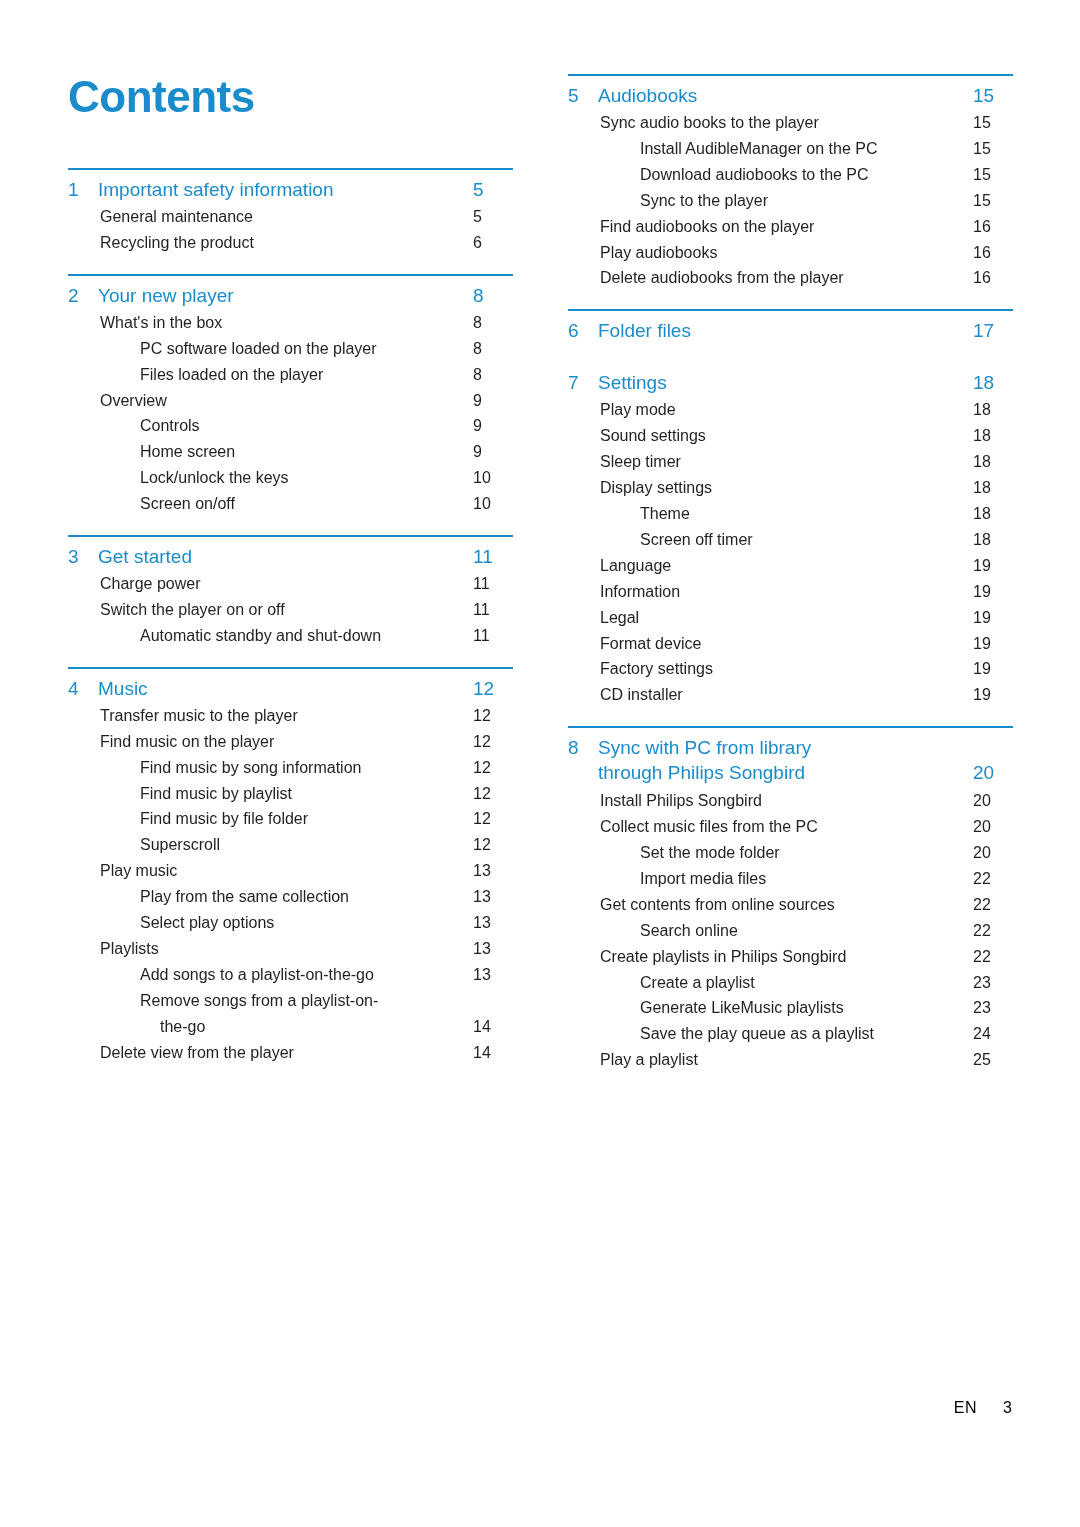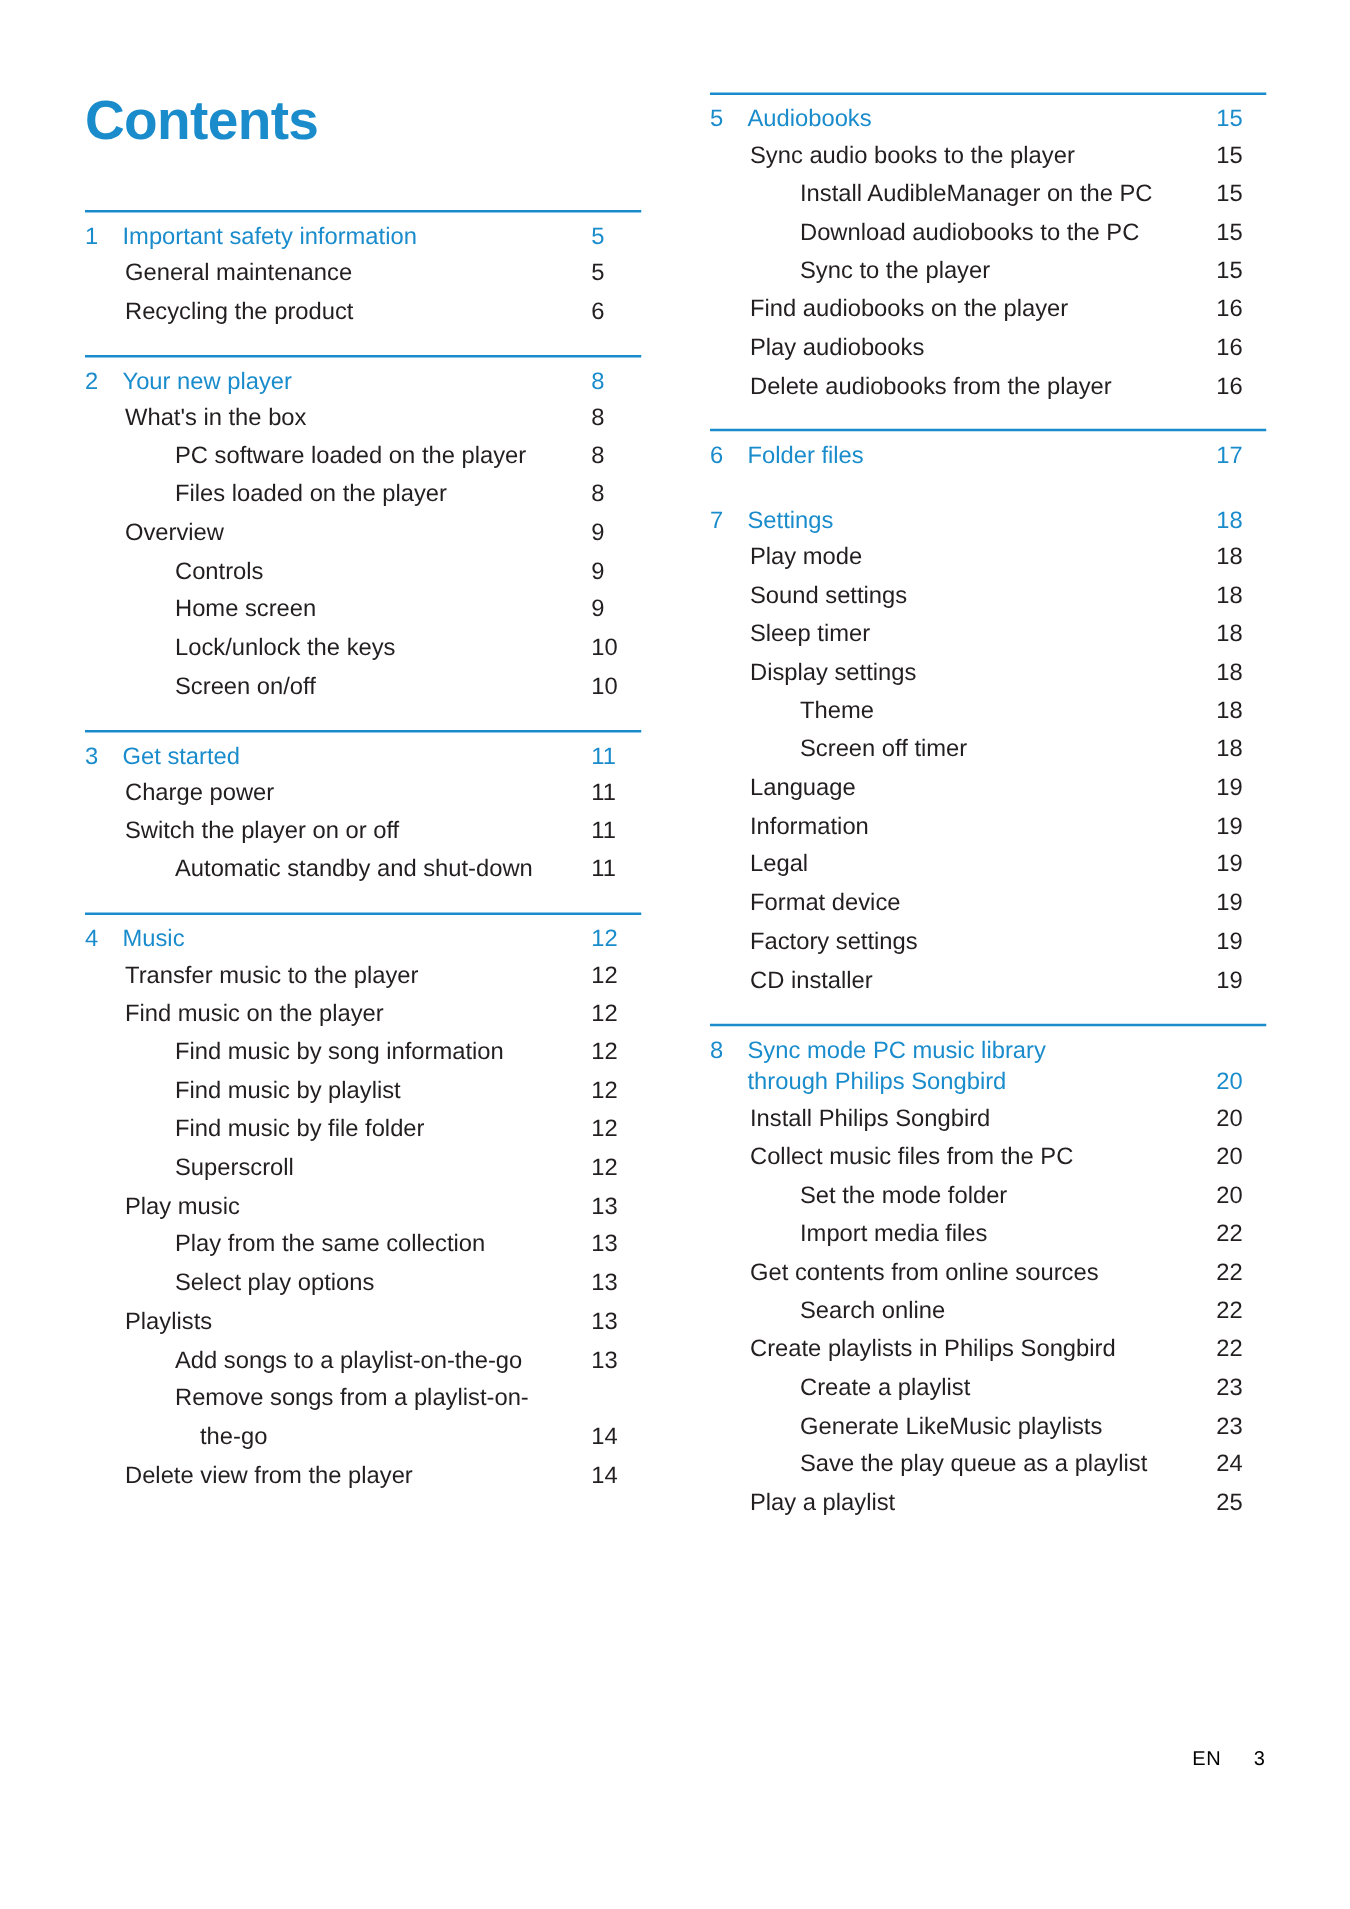--- a/index.html
+++ b/index.html
@@ -67,21 +67,21 @@
     font-size: 19px;
     color: #1a8ccc;
     padding-bottom: 4px;
     align-items: center;
   }
   .chapcont .chapnum { visibility: hidden; }
 
   .row {
     display: flex;
     align-items: baseline;
-    font-size: 19px;
+    font-size: 16px;
     color: #231f20;
     line-height: 1.62;
   }
   .row .txt { flex: 1 1 auto; }
   .row .pg  { flex: 0 0 40px; text-align: left; }
   .lvl1 .txt { padding-left: 32px; }
   .lvl2 .txt { padding-left: 72px; }
   .lvl3 .txt { padding-left: 92px; }
 
   .gap { height: 18px; }
@@ -334,21 +334,21 @@
         <span class="pg">19</span>
       </div>
       <div class="row lvl1">
         <span class="txt">CD installer</span>
         <span class="pg">19</span>
       </div>
       <div class="gap"></div>
       <div class="rule"></div>
       <div class="chapline">
         <span class="chapnum">8</span>
-        <span class="chaptitle">Sync mode PC music library</span>
+        <span class="chaptitle">Sync with PC from library</span>
         <span class="chappage"></span>
       </div>
       <div class="chapcont">
         <span class="chapnum">8</span>
         <span class="chaptitle">through Philips Songbird</span>
         <span class="chappage">20</span>
       </div>
       <div class="row lvl1">
         <span class="txt">Install Philips Songbird</span>
         <span class="pg">20</span>

